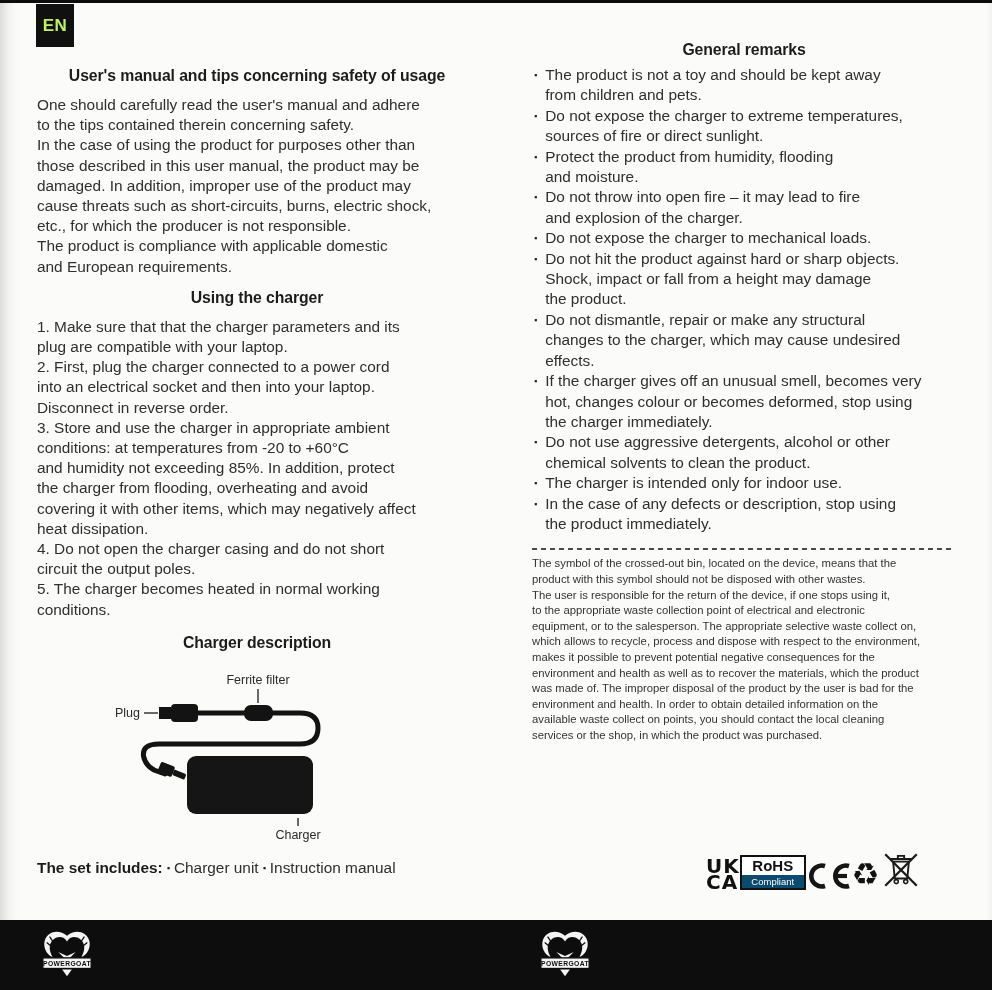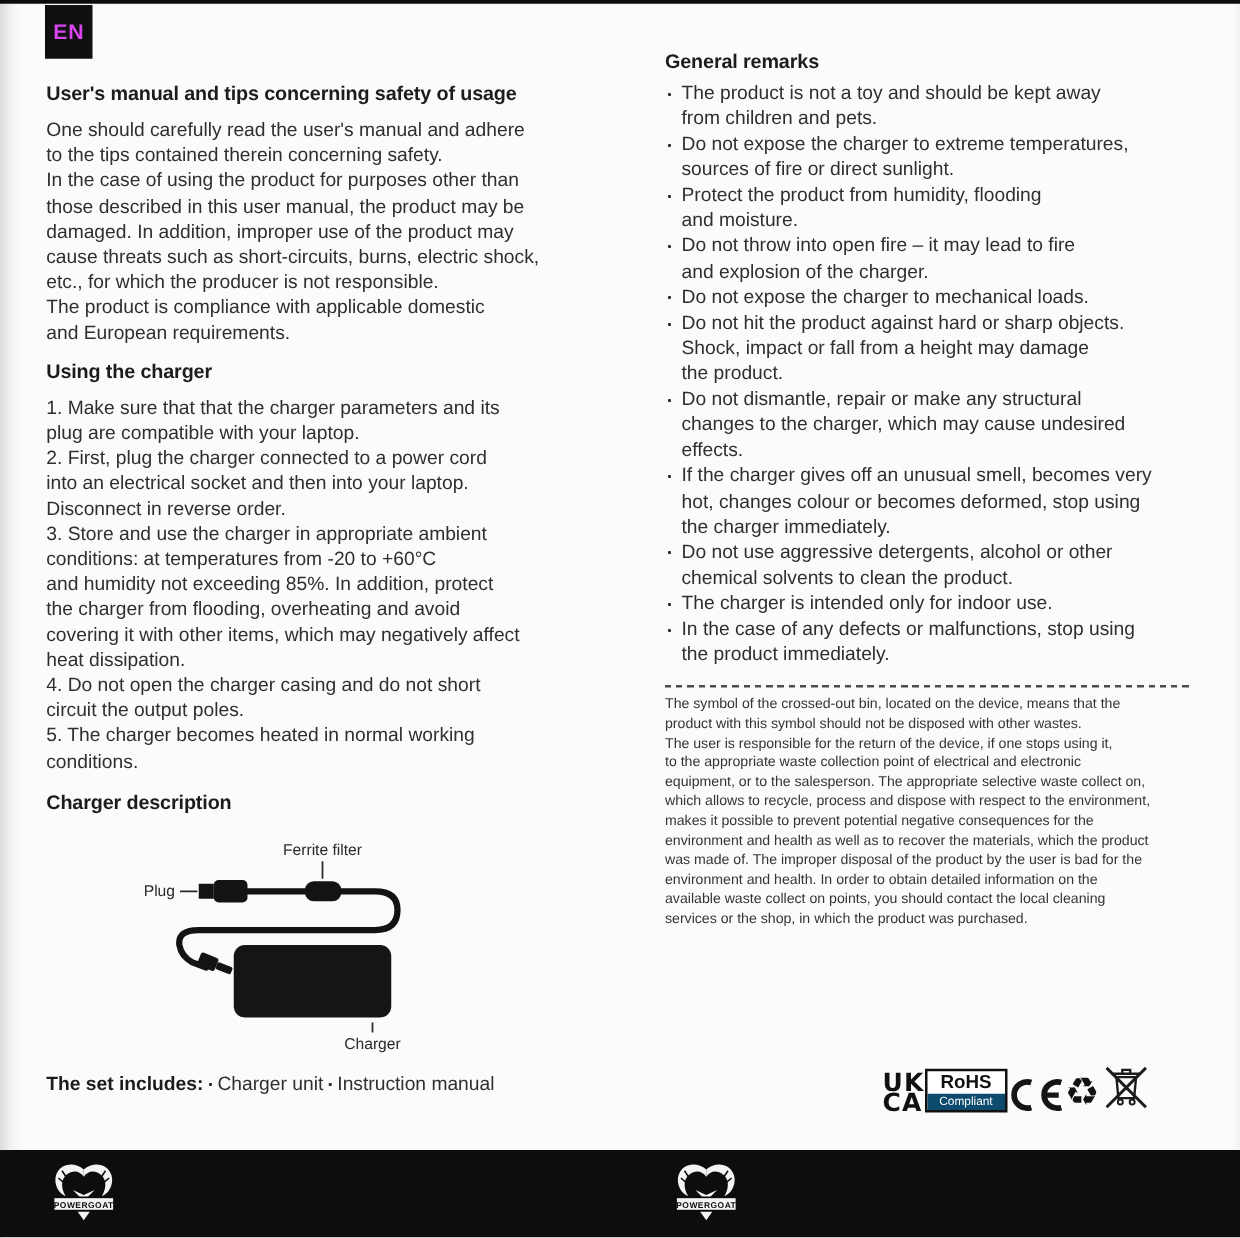--- a/index.html
+++ b/index.html
@@ -7,26 +7,26 @@
     position:relative;width:992px;height:990px;overflow:hidden;
     background:#fbfbf9;
     font-family:"Liberation Sans","DejaVu Sans",sans-serif;
     color:#2f2f2f;
     box-shadow:inset 14px 0 18px -14px rgba(0,0,0,.25), inset -6px 0 10px -8px rgba(0,0,0,.12);
   }
   .top-line{position:absolute;top:0;left:0;width:100%;height:3px;background:#0c0c0c;}
   .lang-badge{
     position:absolute;left:36px;top:4px;width:38px;height:43px;background:#101010;
     display:flex;align-items:center;justify-content:center;
-    color:#d946ef;font-weight:bold;font-size:17px;letter-spacing:.5px;
+    color:#bef264;font-weight:bold;font-size:17px;letter-spacing:.5px;
   }
   .col{position:absolute;}
   .col-left{left:37px;top:66px;width:440px;}
   .col-right{left:532px;top:40px;width:424px;}
-  h1,h2{font-size:15.8px;font-weight:bold;color:#1c1c1c;margin:0;line-height:20px;letter-spacing:-.1px;}
+  h1,h2{font-size:15.8px;font-weight:bold;color:#1c1c1c;margin:0;line-height:20px;letter-spacing:-.1px;text-align:center;}
   .body-text{font-size:15.4px;line-height:20.2px;white-space:pre-line;margin:9px 0 0 0;}
   .mt1{margin-top:11px;}
   .mt3{margin-top:13px;}
   .diagram{display:block;margin:8px 0 0 0;}
   .diagram text{font-size:12.5px;fill:#2a2a2a;}
   .set-line{margin-top:16px;font-size:15.4px;}
   .set-line b{color:#1c1c1c;}
   .sq{font-size:9px;vertical-align:2px;color:#1c1c1c;padding:0 4px;}
   
   .bullets{list-style:none;margin:5px 0 0 0;padding:0;}
@@ -168,21 +168,21 @@
           <span class="blt">▪</span>
           <span class="btxt">Do not use aggressive detergents, alcohol or other
 chemical solvents to clean the product.</span>
         </li>
       <li>
           <span class="blt">▪</span>
           <span class="btxt">The charger is intended only for indoor use.</span>
         </li>
       <li>
           <span class="blt">▪</span>
-          <span class="btxt">In the case of any defects or malfunctions, stop using
+          <span class="btxt">In the case of any defects or description, stop using
 the product immediately.</span>
         </li>
     </ul>
 
     <hr class="dashed">
 
     <p class="disposal-t">The symbol of the crossed-out bin, located on the device, means that the
 product with this symbol should not be disposed with other wastes.
 The user is responsible for the return of the device, if one stops using it,
 to the appropriate waste collection point of electrical and electronic

